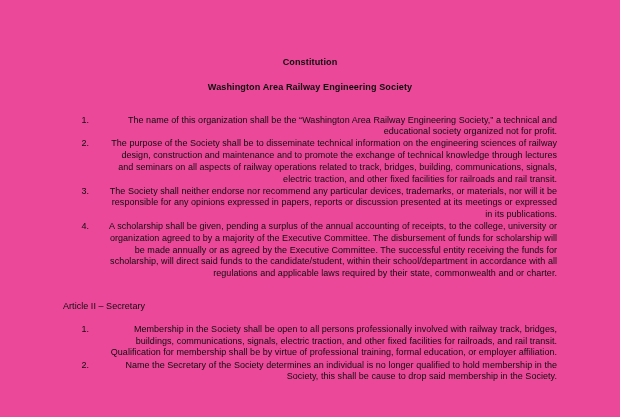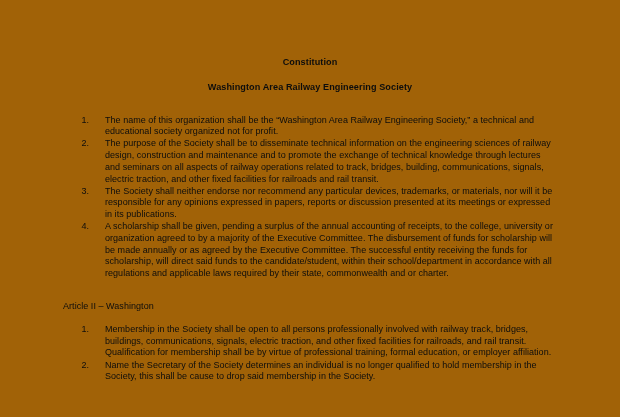--- a/index.html
+++ b/index.html
@@ -13,21 +13,21 @@
     overflow: hidden;
     font-family: "Liberation Sans", sans-serif;
     color: #0d0d0d;
     -webkit-font-smoothing: antialiased;
   }
 
   .page {
     position: relative;
     width: 620px;
     height: 417px;
-    background: #a16207;
+    background: #ec4899;
     box-sizing: border-box;
     padding: 56px 63px 0 63px;
   }
 
   .doc-title,
   .doc-subtitle {
     text-align: center;
     font-weight: bold;
     font-size: 9.1px;
     line-height: 1.35;
@@ -64,20 +64,21 @@
     position: absolute;
     left: 0;
     top: 0;
     width: 26px;
     text-align: right;
     font-size: 9px;
     line-height: 11.7px;
   }
   ol.clauses > li .clause-text {
     display: block;
+    text-align: right;
   }
 </style>
 </head>
 <body>
 
 <div class="page">
 
   <div class="doc-title">Constitution</div>
 
   <div class="doc-subtitle">Washington Area Railway Engineering Society</div>
@@ -96,21 +97,21 @@
       <li>
         <span class="marker">3.</span>
         <span class="clause-text">The Society shall neither endorse nor recommend any particular devices, trademarks, or materials, nor will it be responsible for any opinions expressed in papers, reports or discussion presented at its meetings or expressed in its publications.</span>
       </li>
       <li>
         <span class="marker">4.</span>
         <span class="clause-text">A scholarship shall be given, pending a surplus of the annual accounting of receipts, to the college, university or organization agreed to by a majority of the Executive Committee. The disbursement of funds for scholarship will be made annually or as agreed by the Executive Committee. The successful entity receiving the funds for scholarship, will direct said funds to the candidate/student, within their school/department in accordance with all regulations and applicable laws required by their state, commonwealth and or charter.</span>
       </li>
     </ol>
 
-    <div class="article-heading">Article II – Washington</div>
+    <div class="article-heading">Article II – Secretary</div>
     <ol class="clauses article-block">
       <li>
         <span class="marker">1.</span>
         <span class="clause-text">Membership in the Society shall be open to all persons professionally involved with railway track, bridges, buildings, communications, signals, electric traction, and other fixed facilities for railroads, and rail transit. Qualification for membership shall be by virtue of professional training, formal education, or employer affiliation.</span>
       </li>
       <li>
         <span class="marker">2.</span>
         <span class="clause-text">Name the Secretary of the Society determines an individual is no longer qualified to hold membership in the Society, this shall be cause to drop said membership in the Society.</span>
       </li>
     </ol>

